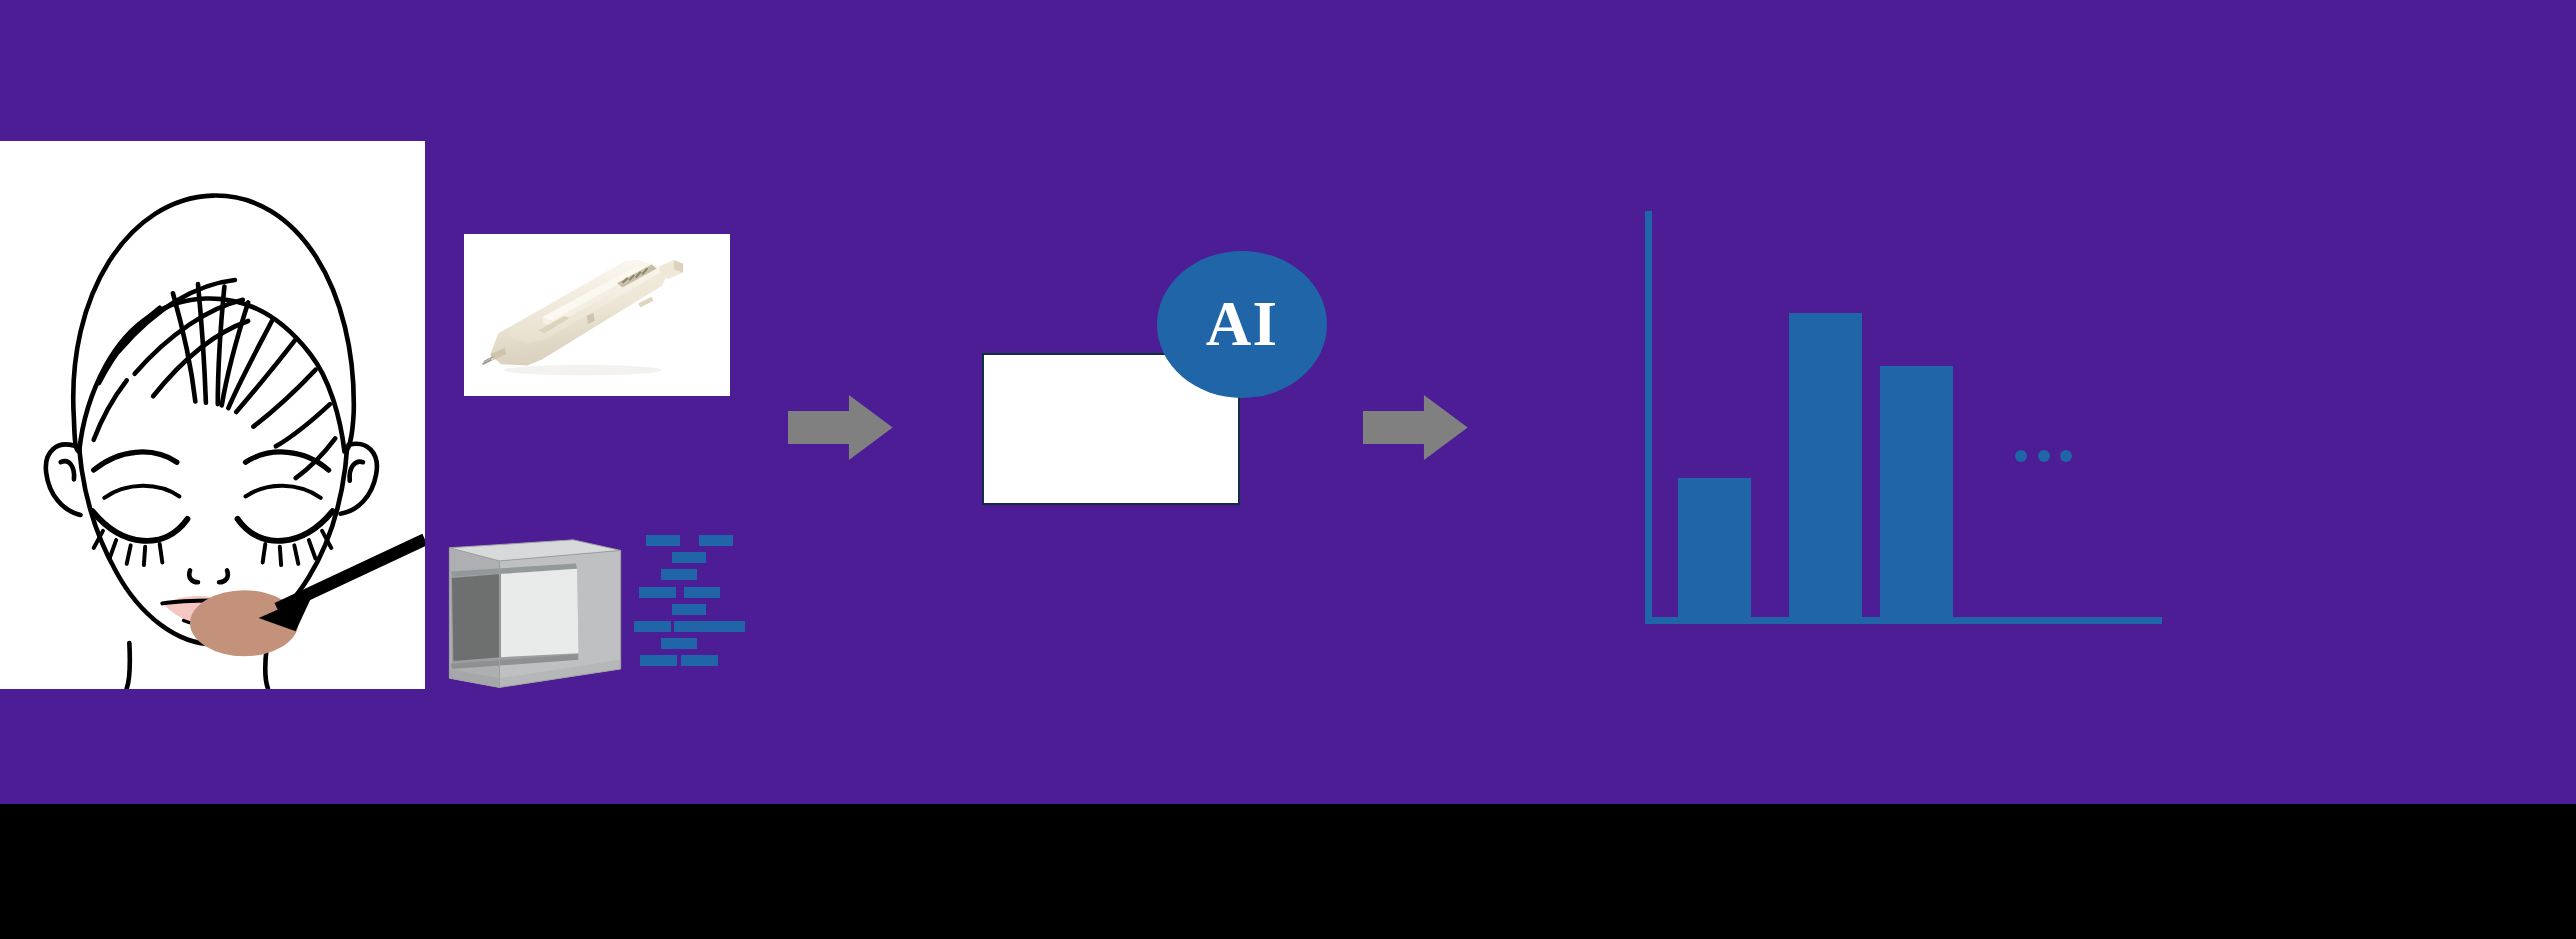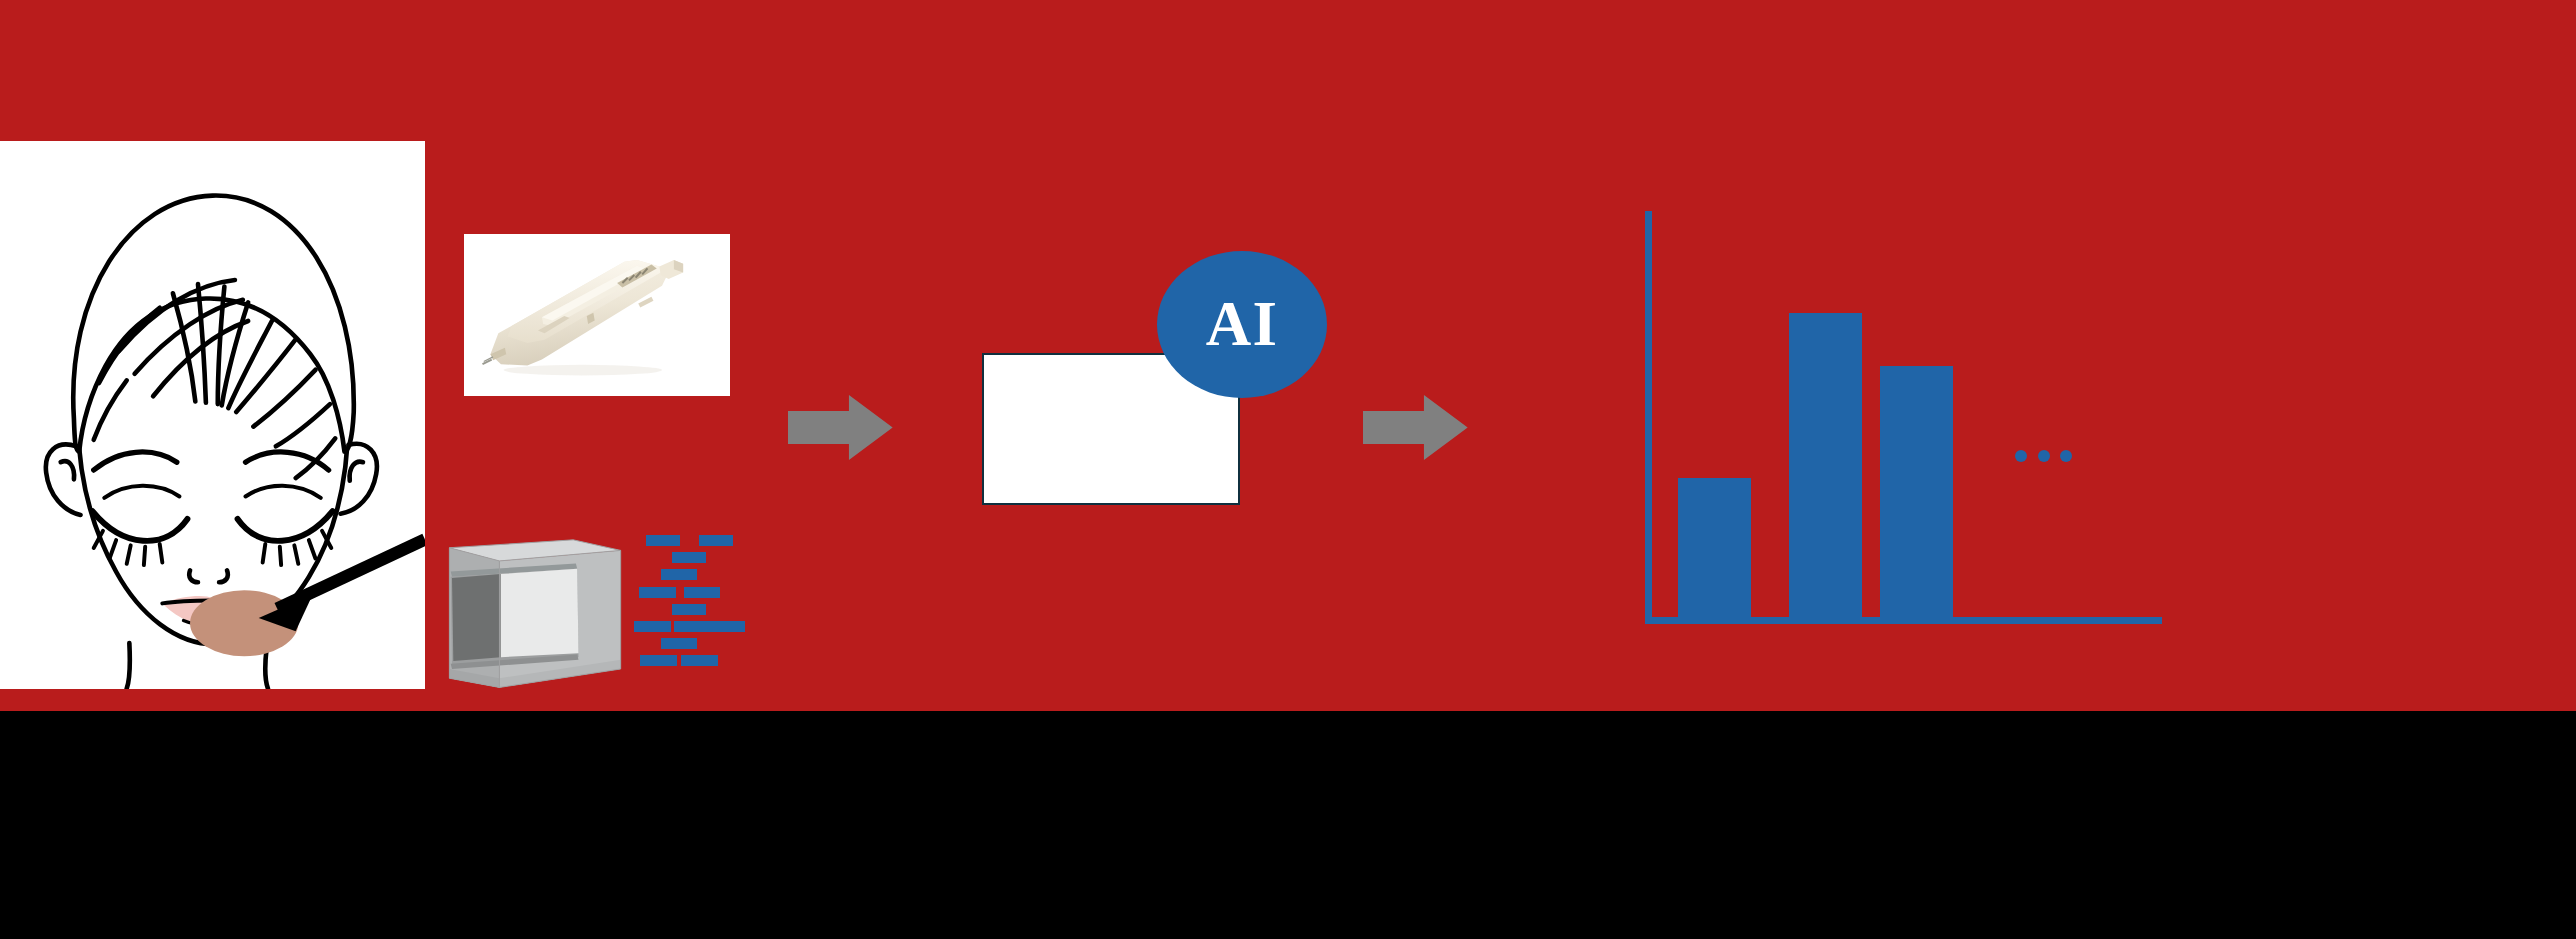--- a/index.html
+++ b/index.html
@@ -1,19 +1,19 @@
 <!DOCTYPE html>
 <html style="font-size:10.6px"><head>
 <meta charset="utf-8">
 <title>Workflow Diagram</title>
 <style>
   html,body{margin:0;padding:0;background:#000;}
   body{width:2576px;height:940px;position:relative;overflow:hidden;
        font-family:"Liberation Sans", sans-serif;}
-  .stage{position:absolute;left:0;top:0;width:2576px;height:711px;background:#b91c1c;}
+  .stage{position:absolute;left:0;top:0;width:2576px;height:804px;background:#4c1d95;}
 
   
   .face-card{position:absolute;left:0px;top:141px;width:425px;height:548px;
              background:#ffffff;overflow:hidden;}
   .face-svg{position:absolute;left:0;top:0;width:425px;height:548px;}
 
   
   .device-card{position:absolute;left:464px;top:234px;width:266px;height:162px;
                background:#ffffff;overflow:hidden;}
   .device-svg{position:absolute;left:0;top:0;width:266px;height:162px;}

